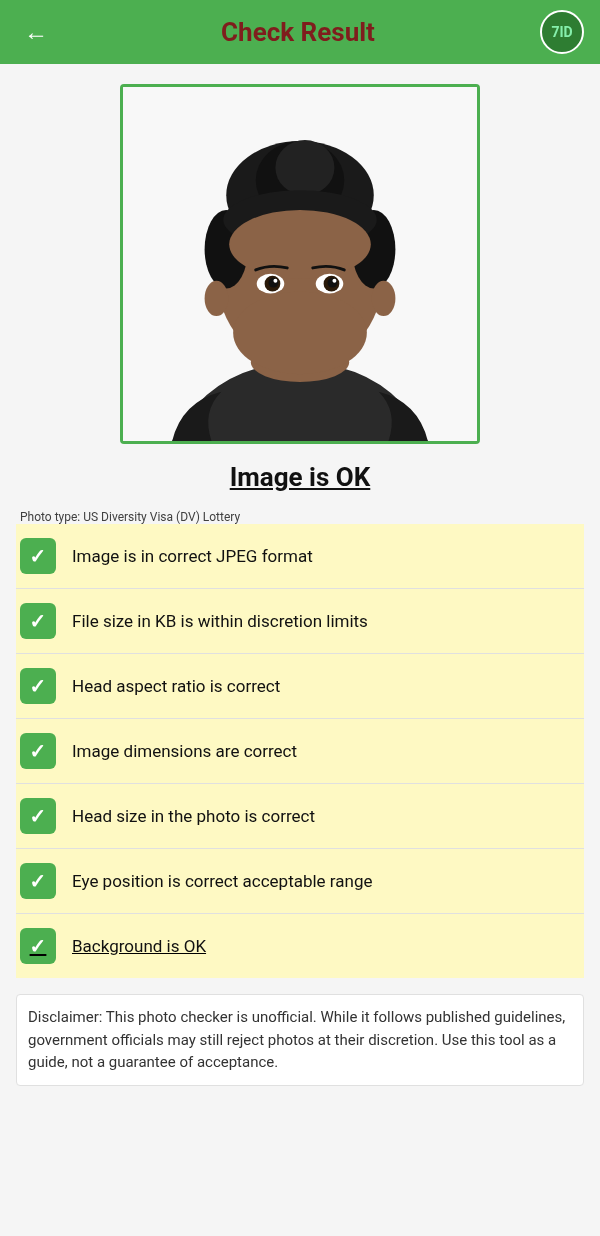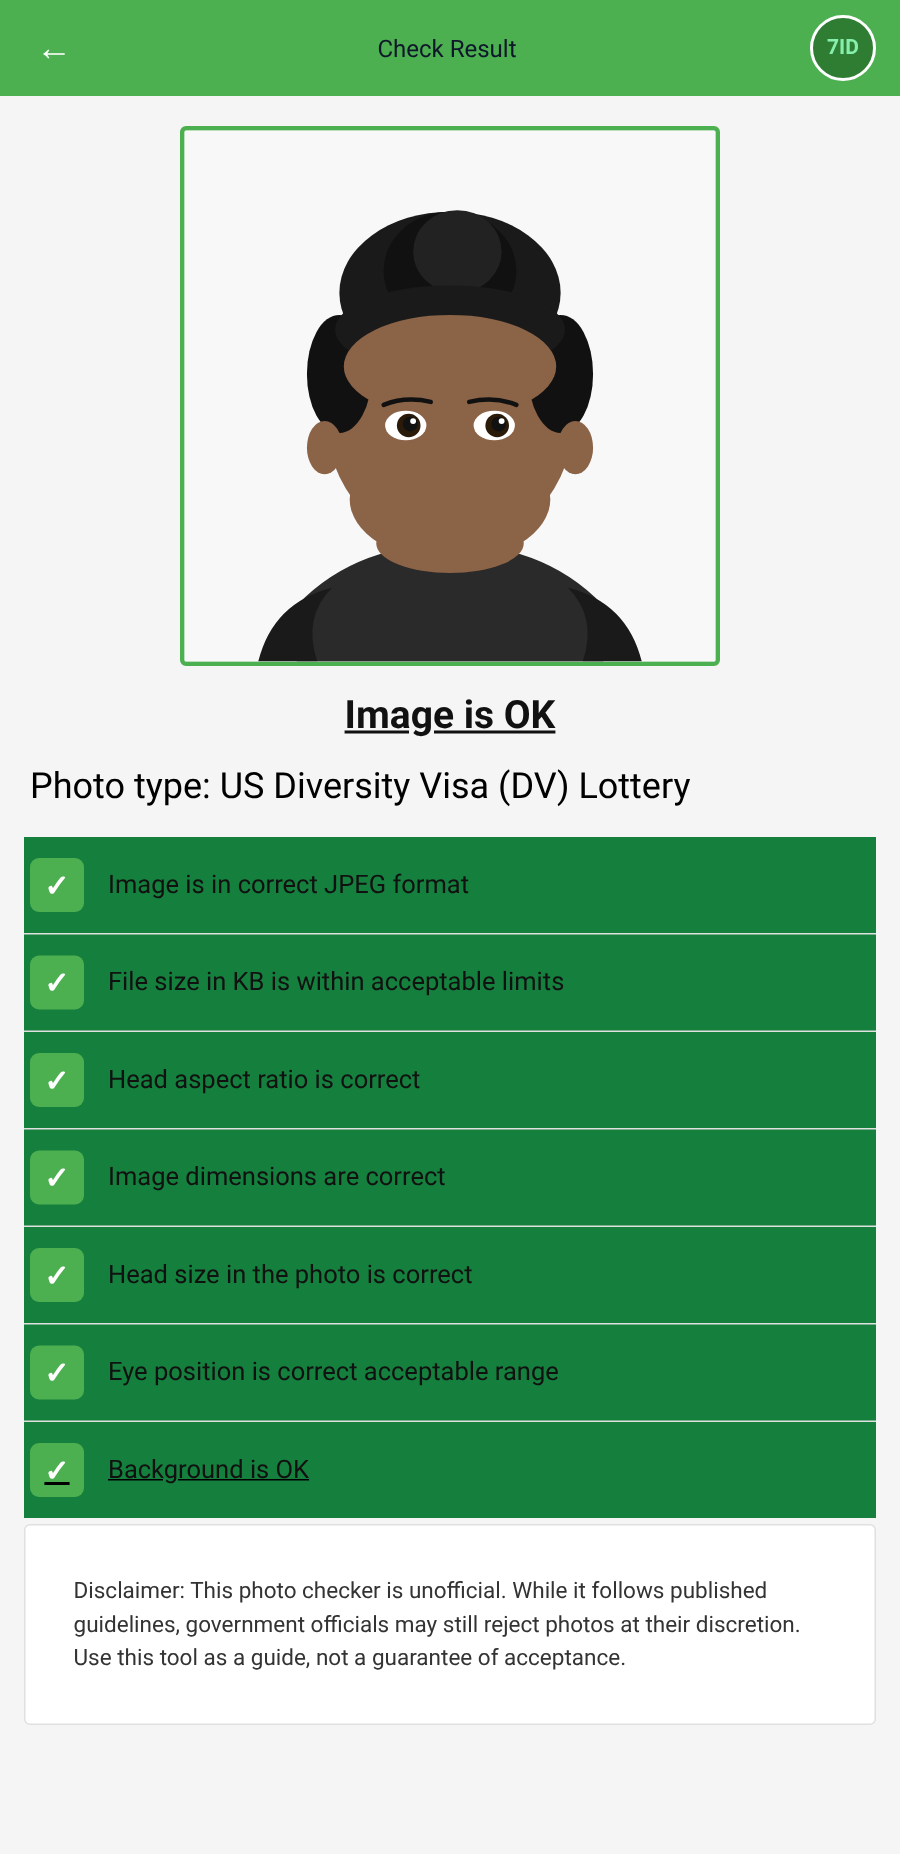--- a/index.html
+++ b/index.html
@@ -20,23 +20,23 @@
       padding: 0 16px;
       height: 64px;
     }
     .header-back {
       color: white;
       font-size: 24px;
       cursor: pointer;
       padding: 8px;
     }
     .header-title {
-      color: #0f172a;
-      font-size: 16px;
-      font-weight: normal;
+      color: #7f1d1d;
+      font-size: 26px;
+      font-weight: bold;
       flex: 1;
       text-align: center;
     }
     .header-logo {
       width: 44px;
       height: 44px;
       border-radius: 50%;
       background-color: #2e7d32;
       display: flex;
       align-items: center;
@@ -87,29 +87,28 @@
       text-align: center;
       font-size: 26px;
       font-weight: bold;
       color: #111;
       margin-bottom: 18px;
       text-decoration: underline;
     }
 
     
     .photo-type {
-      font-size: 24px;
-      color: #000000;
-      margin-bottom: 20px;
+      font-size: 12px;
+      color: #404040;
       padding: 0 4px;
     }
 
     
     .check-list {
-      background: #15803d;
+      background: #fef9c3;
     }
     .check-item {
       display: flex;
       align-items: center;
       padding: 14px 4px;
       border-bottom: 1px solid #e0e0e0;
     }
     .check-item:last-child {
       border-bottom: none;
       text-decoration: underline;
@@ -134,22 +133,22 @@
     .check-text {
       font-size: 17px;
       color: #111;
     }
 
     
     .disclaimer {
       background: white;
       border: 1px solid #e0e0e0;
       border-radius: 4px;
-      padding: 32px;
-      margin-top: 4px;
+      padding: 11px;
+      margin-top: 16px;
       font-size: 15px;
       color: #333;
       line-height: 1.5;
     }
   </style>
 </head>
 <body>
 
 <div class="header">
   <div class="header-back">←</div>
@@ -224,21 +223,21 @@
 
   <div class="photo-type">Photo type: US Diversity Visa (DV) Lottery</div>
 
   <div class="check-list">
     <div class="check-item">
       <div class="check-icon"></div>
       <span class="check-text">Image is in correct JPEG format</span>
     </div>
     <div class="check-item">
       <div class="check-icon"></div>
-      <span class="check-text">File size in KB is within acceptable limits</span>
+      <span class="check-text">File size in KB is within discretion limits</span>
     </div>
     <div class="check-item">
       <div class="check-icon"></div>
       <span class="check-text">Head aspect ratio is correct</span>
     </div>
     <div class="check-item">
       <div class="check-icon"></div>
       <span class="check-text">Image dimensions are correct</span>
     </div>
     <div class="check-item">

